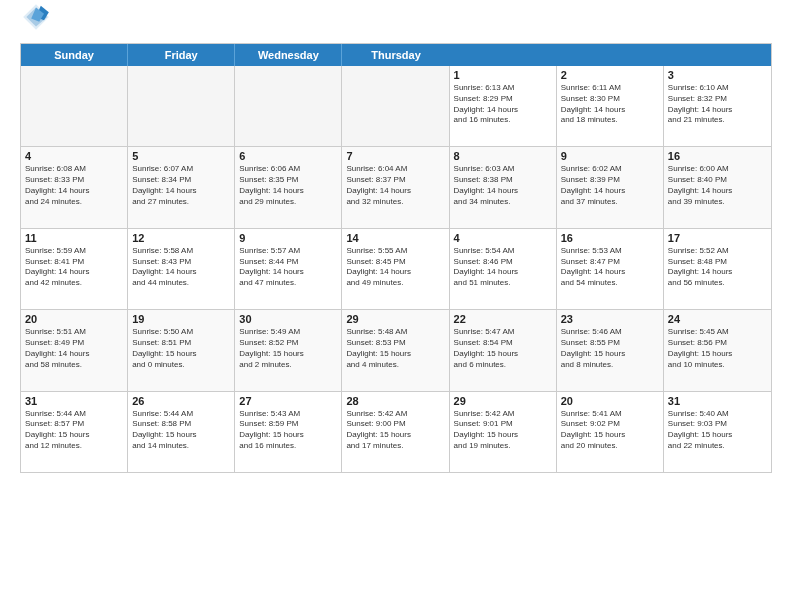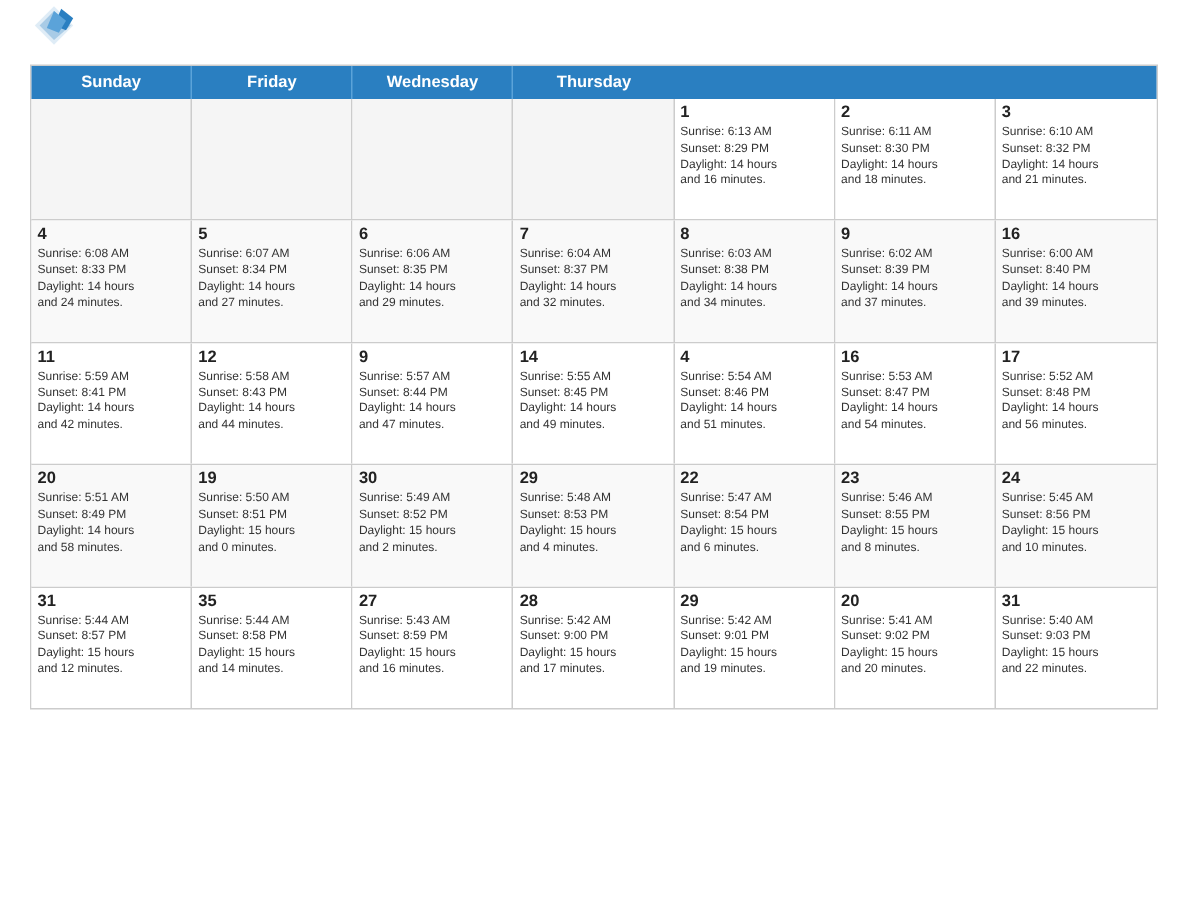--- a/index.html
+++ b/index.html
@@ -243,21 +243,21 @@
             <div class="day-num">24</div>
             <div class="cell-info">Sunrise: 5:45 AM<br>Sunset: 8:56 PM<br>Daylight: 15 hours<br>and 10 minutes.</div>
           </div>
         </div>
         <div class="cal-row">
           <div class="cal-cell">
             <div class="day-num">31</div>
             <div class="cell-info">Sunrise: 5:44 AM<br>Sunset: 8:57 PM<br>Daylight: 15 hours<br>and 12 minutes.</div>
           </div>
           <div class="cal-cell">
-            <div class="day-num">35</div>
+            <div class="day-num">26</div>
             <div class="cell-info">Sunrise: 5:44 AM<br>Sunset: 8:58 PM<br>Daylight: 15 hours<br>and 14 minutes.</div>
           </div>
           <div class="cal-cell">
             <div class="day-num">27</div>
             <div class="cell-info">Sunrise: 5:43 AM<br>Sunset: 8:59 PM<br>Daylight: 15 hours<br>and 16 minutes.</div>
           </div>
           <div class="cal-cell">
             <div class="day-num">28</div>
             <div class="cell-info">Sunrise: 5:42 AM<br>Sunset: 9:00 PM<br>Daylight: 15 hours<br>and 17 minutes.</div>
           </div>

